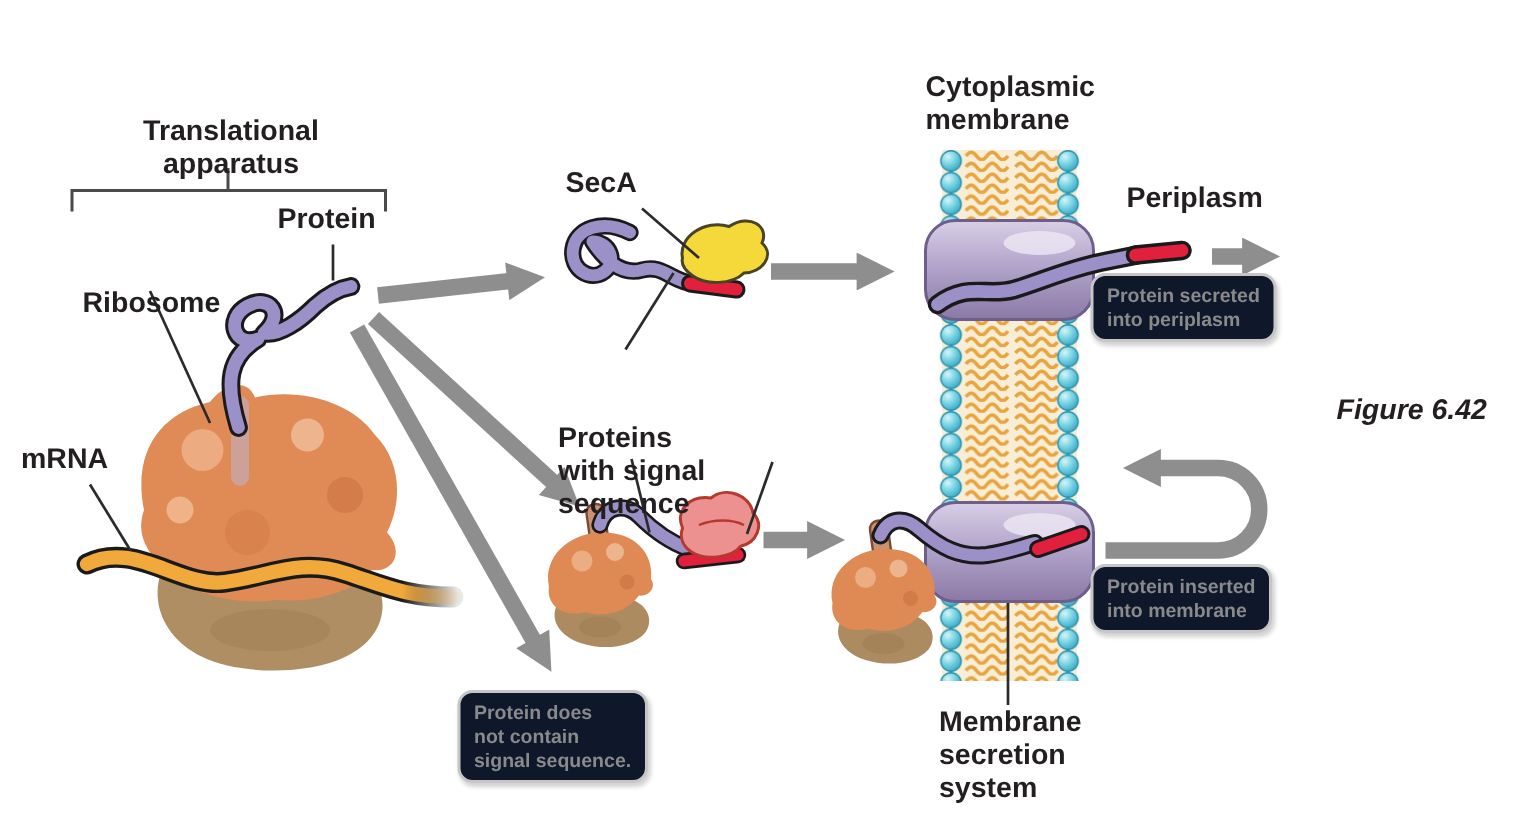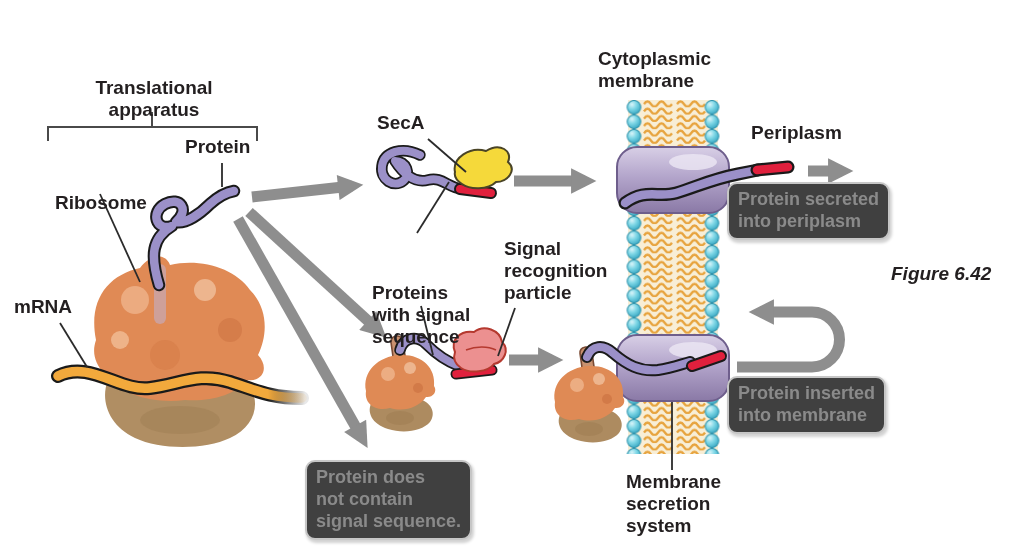--- a/index.html
+++ b/index.html
@@ -1,22 +1,22 @@
 <!DOCTYPE html>
 <html><head>
 <meta charset="utf-8">
 <style>
   html,body{margin:0;padding:0;background:#fff;}
   #stage{position:relative;width:1016px;height:558px;background:#ffffff;overflow:hidden;
          font-family:"Liberation Sans",sans-serif;}
   #art{position:absolute;left:0;top:0;}
   .lbl{position:absolute;font-weight:bold;font-size:19px;line-height:1.16;color:#231f20;
        white-space:pre-line;}
-  .callout{position:absolute;background:#404040;border:2px solid #c6c6c6;border-radius:10px;
-       padding:5px 9px;font-weight:bold;font-size:18px;line-height:1.22;color:#8a8a8a;
+  .callout{position:absolute;background:#0f172a;border:2px solid #c6c6c6;border-radius:10px;
+       padding:5px 9px;font-weight:bold;font-size:13px;line-height:1.22;color:#8a8a8a;
        white-space:pre-line;box-shadow:1.5px 2.5px 3px rgba(0,0,0,.18);}
   .center{text-align:center;}
 </style>
 </head>
 <body>
 
 <div id="stage">
 
 <svg id="art" width="1016" height="558" viewBox="0 0 1016 558">
   <defs>
@@ -163,24 +163,21 @@
 
   <div class="lbl center" style="left:79px;top:77px;width:150px;">Translational
 apparatus</div>
   <div class="lbl" style="left:185px;top:136px;">Protein</div>
   <div class="lbl" style="left:55px;top:164px;margin-top:28px;">Ribosome</div>
   <div class="lbl" style="left:14px;top:296px;">mRNA</div>
   <div class="lbl" style="left:377px;top:112px;">SecA</div>
   <div class="lbl" style="left:372px;top:234px;margin-top:48px;">Proteins
 with signal
 sequence</div>
-  <div class="lbl" style="left:504px;top:238px;">Signal
-recognition
-particle</div>
-  <div class="lbl" style="left:598px;top:48px;">Cytoplasmic
+  <div class="lbl" style="left:617px;top:48px;">Cytoplasmic
 membrane</div>
   <div class="lbl" style="left:751px;top:122px;">Periplasm</div>
   <div class="lbl" style="left:626px;top:471px;">Membrane
 secretion
 system</div>
   <div class="lbl" style="left:891px;top:263px;font-style:italic;">Figure 6.42</div>
 
   <div class="callout" style="left:727px;top:182px;">Protein secreted
 into periplasm</div>
   <div class="callout" style="left:727px;top:376px;">Protein inserted

